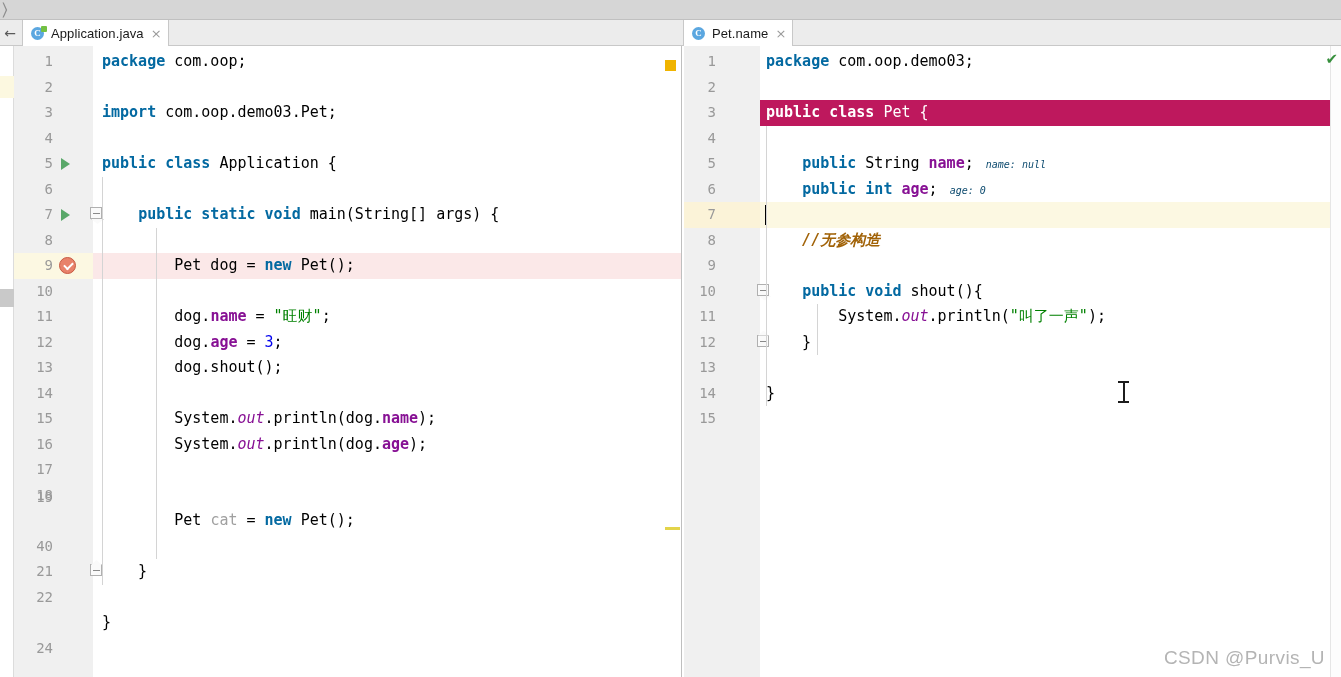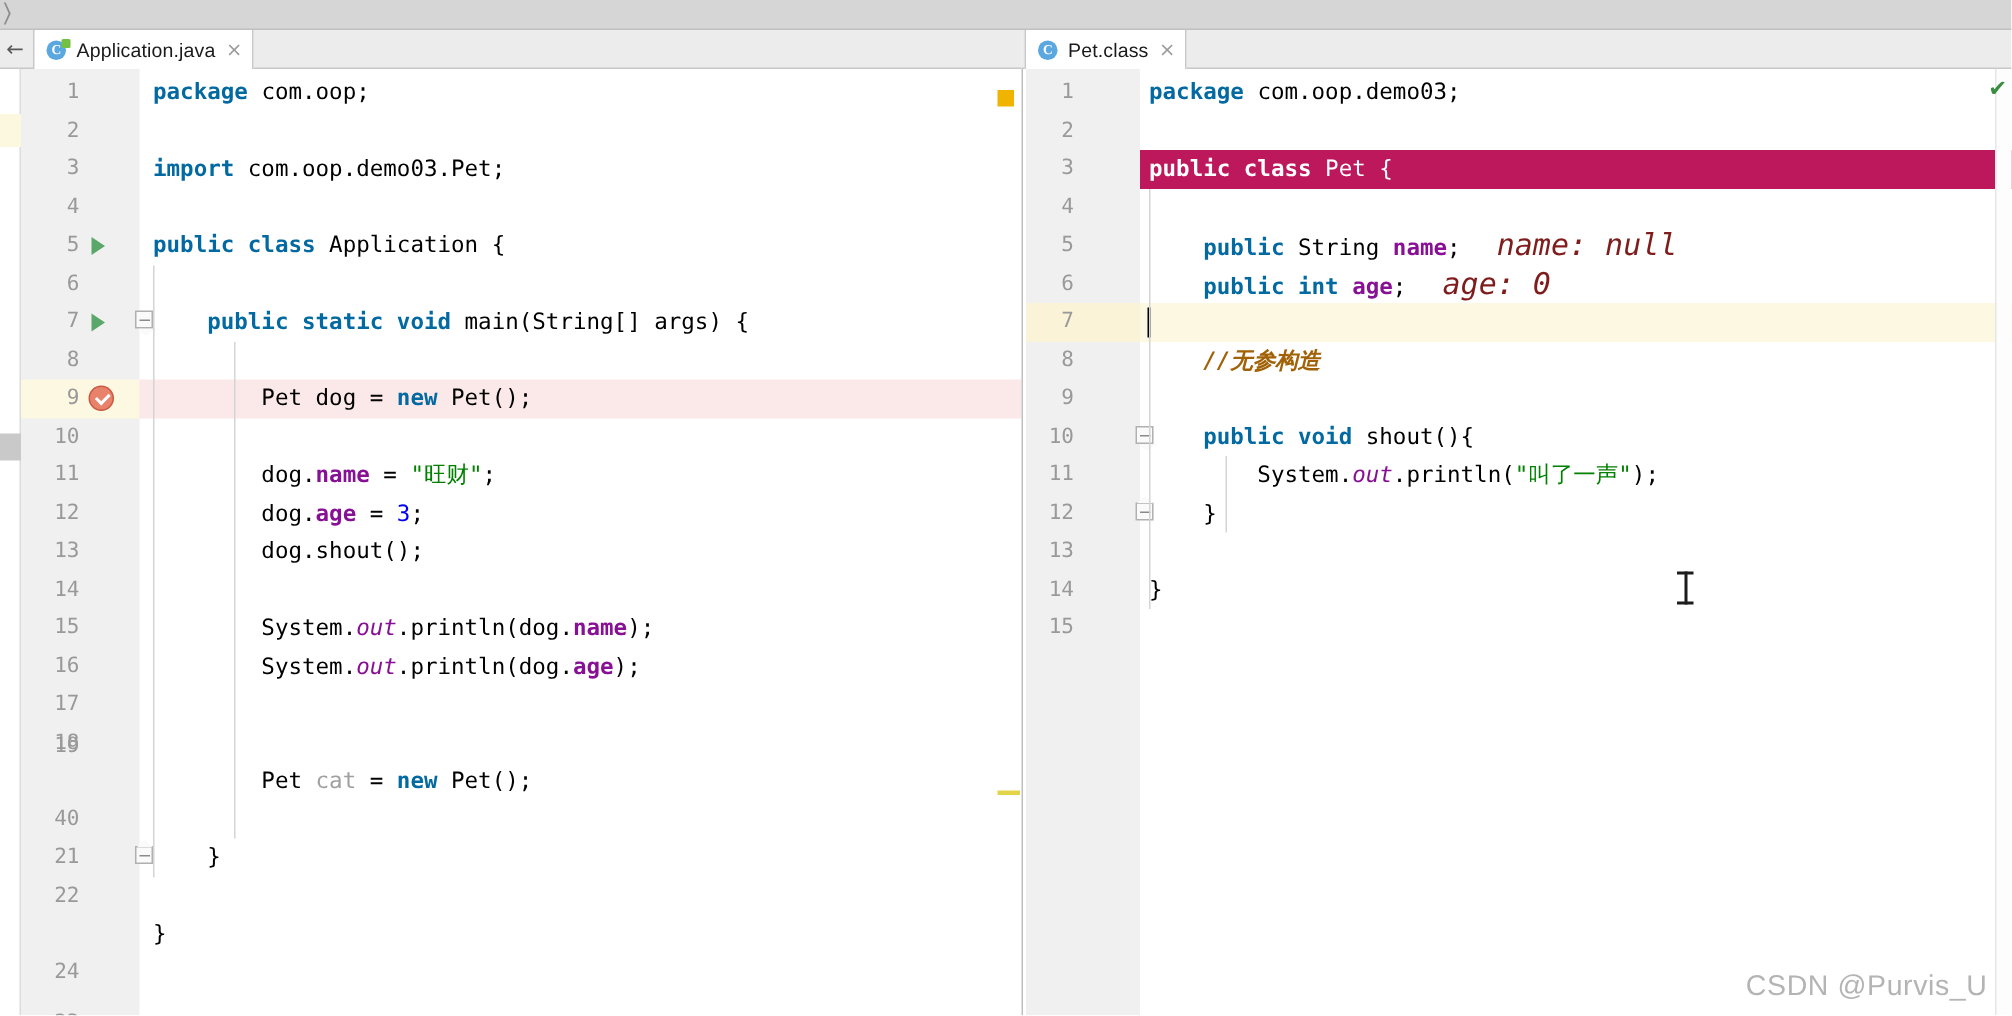--- a/index.html
+++ b/index.html
@@ -138,21 +138,21 @@
 
   
   .kw   { color: #0369a1; font-weight: bold; }
   .pln  { color: #000000; }
   .str  { color: #008000; }
   .num  { color: #0000ee; }
   .fld  { color: #871094; font-weight: bold; }
   .stat { color: #871094; font-style: italic; }
   .cmt  { color: #a16207; font-weight: bold; font-style: italic; }
   .gray { color: #a0a0a0; }
-  .hint { color: #7f1d1d; font-style: italic; font-size: 20px; }
+  .hint { color: #0c4a6e; font-style: italic; font-size: 10px; }
   .sel-text { color: #ffffff; }
 
   
   .hl-error   { background: #fbe8e8; }
   .hl-caret   { background: #fcf8e2; }
   .hl-select  { background: #be185d; }
 
   .caret {
     position: absolute; top: 3px; width: 2px; height: 20px;
     background: #000000;
@@ -275,21 +275,21 @@
       <span class="tabclose">×</span>
     </div>
   </div>
 
   <div class="tabbar right">
     <div class="tab r">
       <span class="tabicon plain">
         <span class="circ">C</span>
 
       </span>
-      <span class="tablabel">Pet.class</span>
+      <span class="tablabel">Pet.name</span>
       <span class="tabclose">×</span>
     </div>
   </div>
 
   <div class="pane left">
     <div class="toolstrip">
       <div class="mark-y"></div>
       <div class="mark-g"></div>
     </div>
     <div class="gutter" id="gutter-left">

